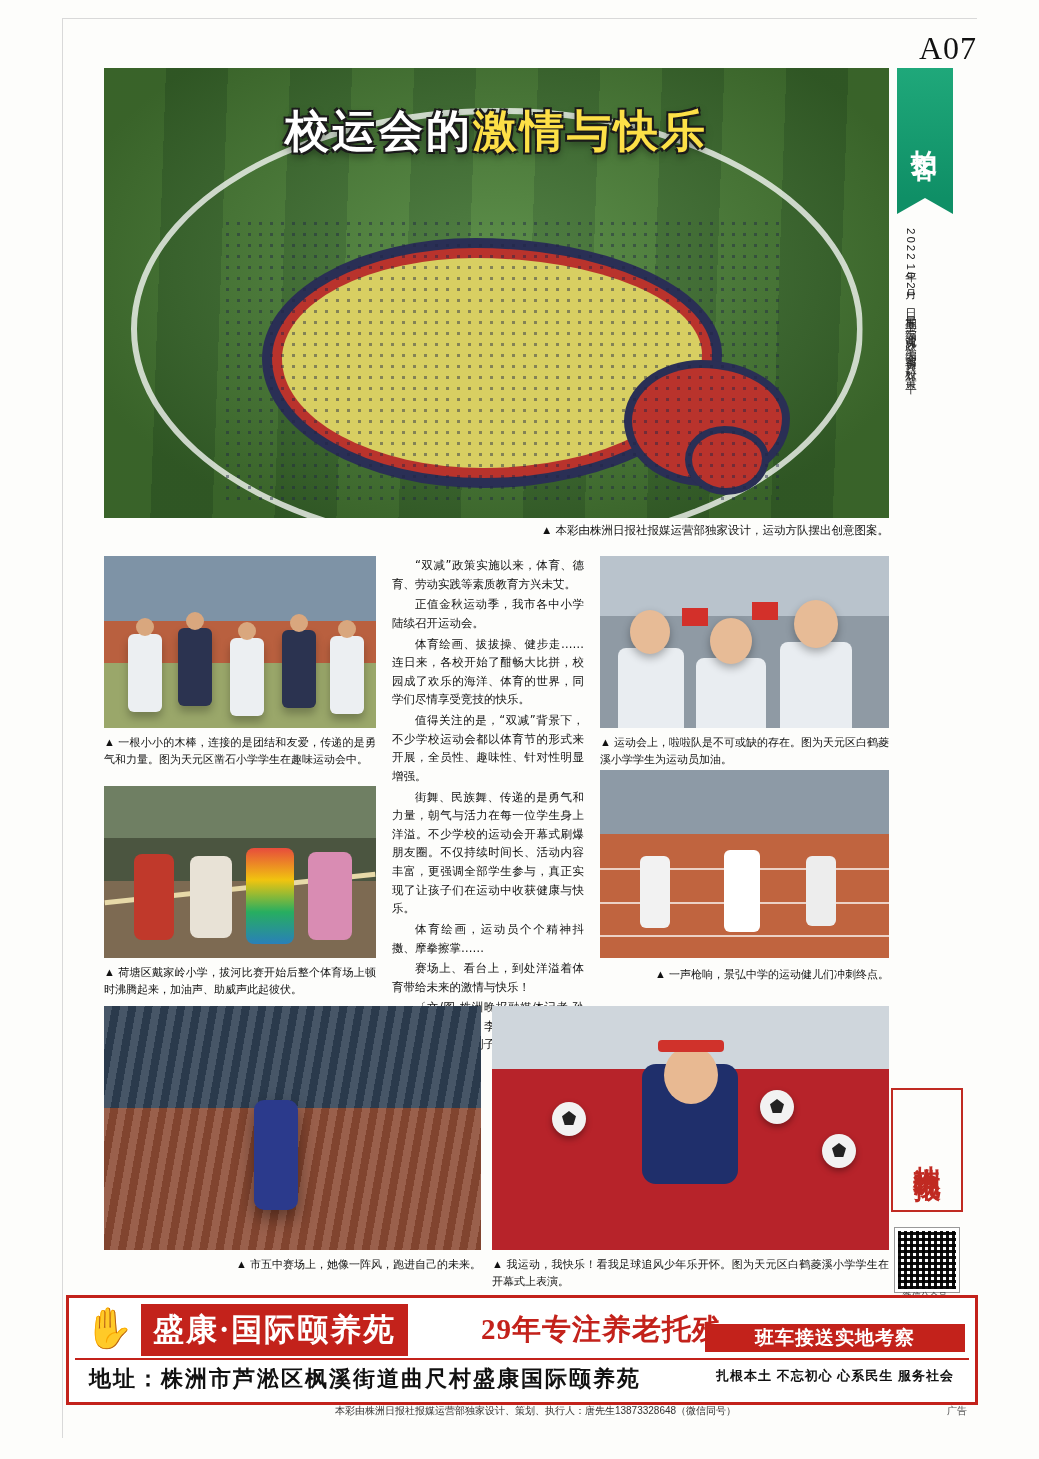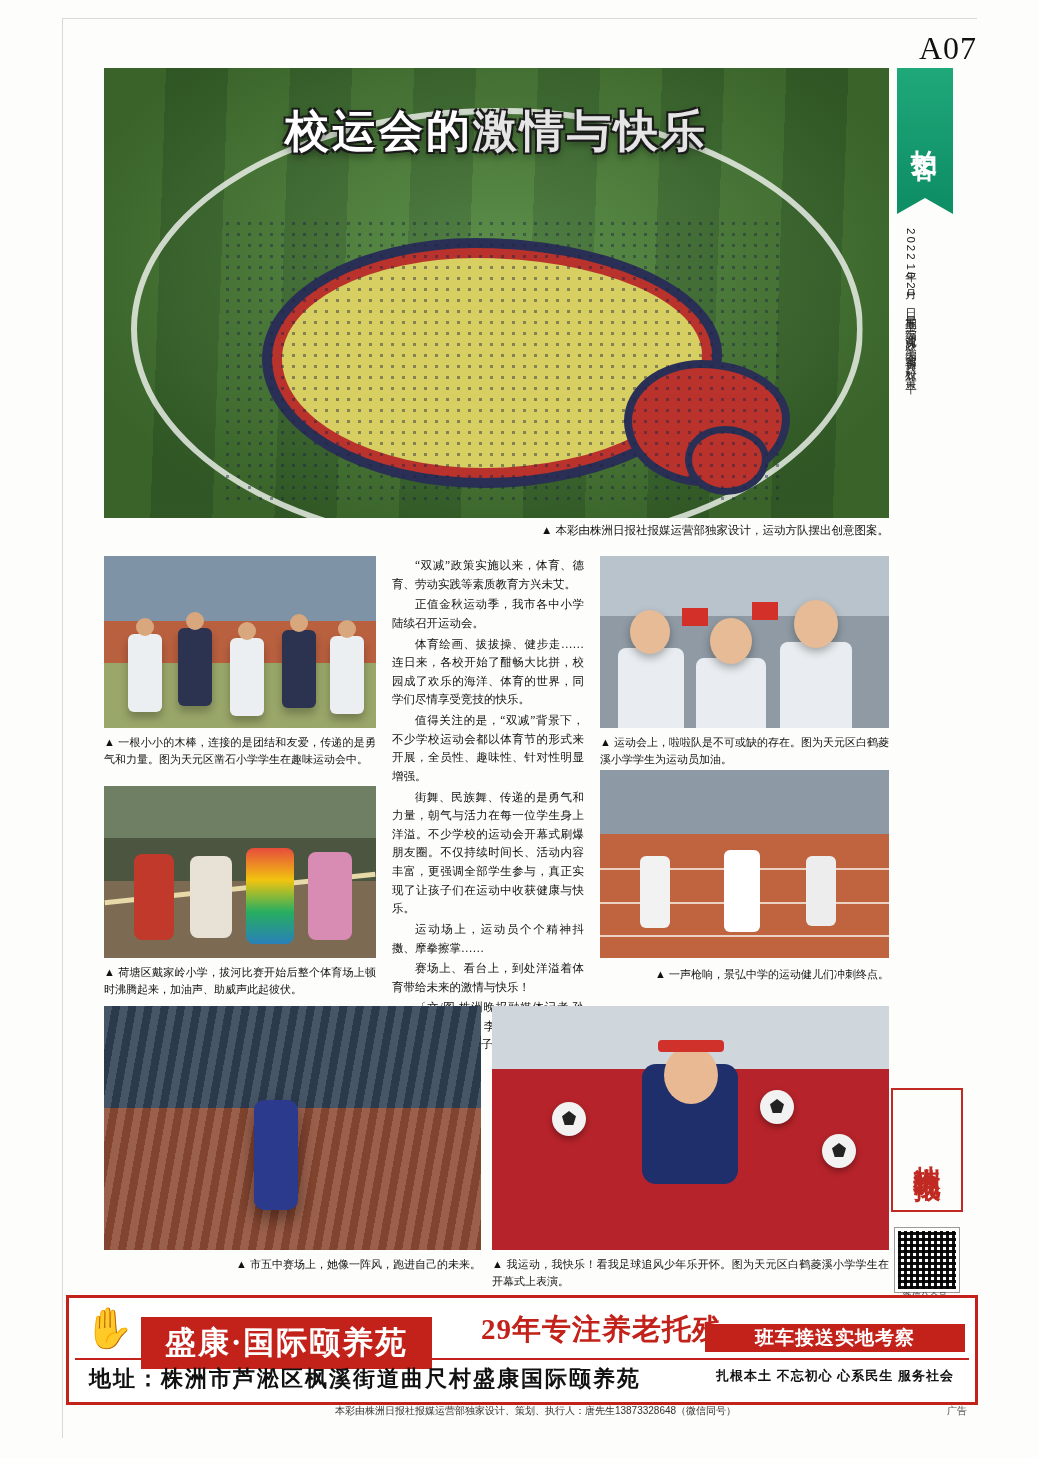--- a/index.html
+++ b/index.html
@@ -75,21 +75,21 @@
   }
   .hero-title{
     position:absolute;left:0;right:0;top:34px;text-align:center;
     font-family:"DejaVu Sans","Liberation Sans",sans-serif;
     font-size:44px;font-weight:bold;letter-spacing:3px;
     color:#ffffff;
     text-shadow:
       -2px -2px 0 #1b1b1b, 2px -2px 0 #1b1b1b, -2px 2px 0 #1b1b1b, 2px 2px 0 #1b1b1b,
       0 4px 9px rgba(0,0,0,.55);
   }
-  .hero-title .em{color:#e5e5e5;}
+  .hero-title .em{color:#fde047;}
 
   .hero-caption{
     position:absolute;left:104px;top:522px;width:785px;
     text-align:right;font-size:11.5px;color:#111;line-height:1.5;
   }
 
   
   .side-strip{
     position:absolute;right:62px;top:68px;width:88px;height:1180px;
   }
@@ -174,37 +174,37 @@
       background:linear-gradient(#cfd6dc 0 26%,#b7232a 26% 100%);}
   .p6 .ball{position:absolute;width:34px;height:34px;border-radius:50%;background:#f2f2f2;box-shadow:0 3px 6px rgba(0,0,0,.35);}
   .p6 .ball:after{content:"";position:absolute;left:10px;top:9px;width:14px;height:14px;background:#222;clip-path:polygon(50% 0,100% 38%,81% 100%,19% 100%,0 38%);}
 
   
   .article{
     position:absolute;left:392px;top:556px;width:196px;
     font-size:11.5px;line-height:1.62;color:#111;text-align:justify;
     font-family:"DejaVu Sans","Liberation Sans",sans-serif;
   }
-  .article p{margin:0 4px 2px 0;text-indent:2em;font-family:Liberation Serif, serif;}
+  .article p{margin:0 4px 2px 0;text-indent:2em;}
   .byline{margin-top:6px;text-indent:0;line-height:1.6;}
 
   
   .ad{
     position:absolute;left:66px;top:1295px;width:906px;height:104px;
     border:3px solid #c3221b;background:#fff;
   }
   .ad-top{position:absolute;left:0;top:0;right:0;height:58px;background:#fff;}
   .ad-hand{
     position:absolute;left:14px;top:8px;width:52px;height:44px;
     color:#1a8f4a;font-size:40px;line-height:44px;text-align:center;
   }
   .ad-brand{
-    position:absolute;left:72px;top:19px;
+    position:absolute;left:72px;top:6px;
     background:#c3221b;color:#fff;font-weight:bold;font-size:31px;
-    padding:5px 24px;letter-spacing:2px;
+    padding:5px 12px;letter-spacing:2px;
     font-family:"Liberation Serif","DejaVu Serif",serif;
   }
   .ad-mid{
     position:absolute;left:412px;top:12px;
     font-size:29px;font-weight:bold;color:#c3221b;letter-spacing:1px;
     font-family:"Liberation Serif","DejaVu Serif",serif;
   }
   .ad-slogan{
     position:absolute;right:10px;top:21px;width:260px;text-align:center;
     font-size:13px;color:#111;font-weight:bold;letter-spacing:1px;margin-top:48px;
@@ -284,21 +284,21 @@
     <div style="position:absolute;left:204px;bottom:18px;width:44px;height:88px;border-radius:8px;background:#d98cb3;"></div>
   </div>
   <div class="cap" style="left:104px;top:964px;width:272px;">▲ 荷塘区戴家岭小学，拔河比赛开始后整个体育场上顿时沸腾起来，加油声、助威声此起彼伏。</div>
 
   <div class="article">
     <p>“双减”政策实施以来，体育、德育、劳动实践等素质教育方兴未艾。</p>
     <p>正值金秋运动季，我市各中小学陆续召开运动会。</p>
     <p>体育绘画、拔拔操、健步走……连日来，各校开始了酣畅大比拼，校园成了欢乐的海洋、体育的世界，同学们尽情享受竞技的快乐。</p>
     <p>值得关注的是，“双减”背景下，不少学校运动会都以体育节的形式来开展，全员性、趣味性、针对性明显增强。</p>
     <p>街舞、民族舞、传递的是勇气和力量，朝气与活力在每一位学生身上洋溢。不少学校的运动会开幕式刷爆朋友圈。不仅持续时间长、活动内容丰富，更强调全部学生参与，真正实现了让孩子们在运动中收获健康与快乐。</p>
-    <p>运动场上，运动员个个精神抖擞、摩拳擦掌……</p>
+    <p>体育绘画，运动员个个精神抖擞、摩拳擦掌……</p>
     <p>赛场上、看台上，到处洋溢着体育带给未来的激情与快乐！</p>
     <p class="byline">〔文/图 株洲晚报融媒体记者 孙晓静 罗玻 通讯员 李晓亮 侯璧予 王聆力 李倩 黄婕婷 刘子琳〕</p>
   </div>
 
   <div class="col-photo p3">
     <div class="uni" style="left:18px;bottom:0;width:66px;height:80px;"></div>
     <div class="face" style="left:30px;bottom:74px;width:40px;height:44px;"></div>
     <div class="uni" style="left:96px;bottom:0;width:70px;height:70px;"></div>
     <div class="face" style="left:110px;bottom:64px;width:42px;height:46px;"></div>
     <div class="uni" style="left:180px;bottom:0;width:72px;height:86px;"></div>

